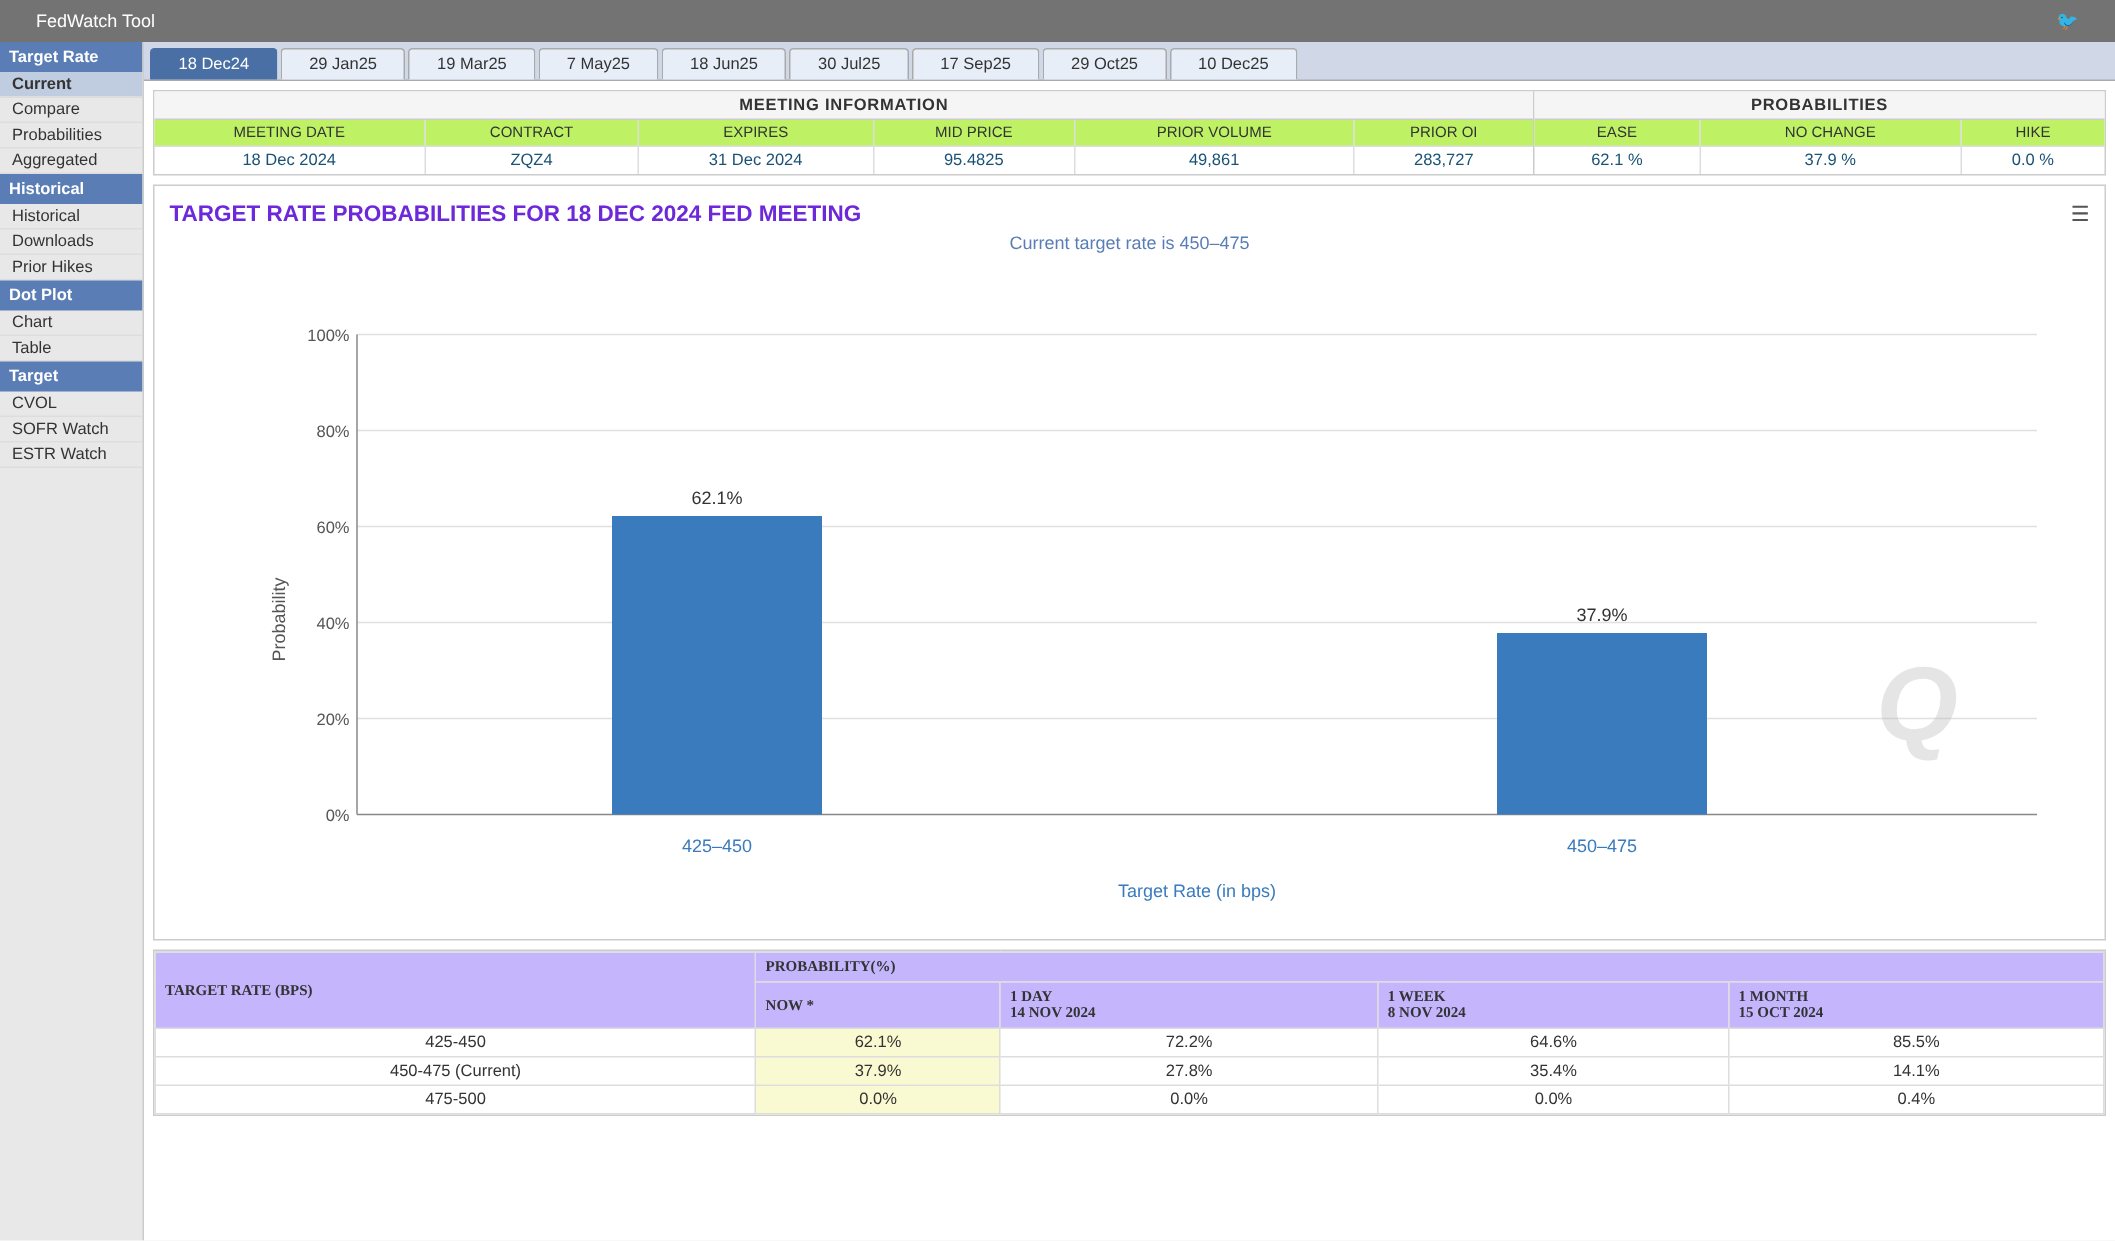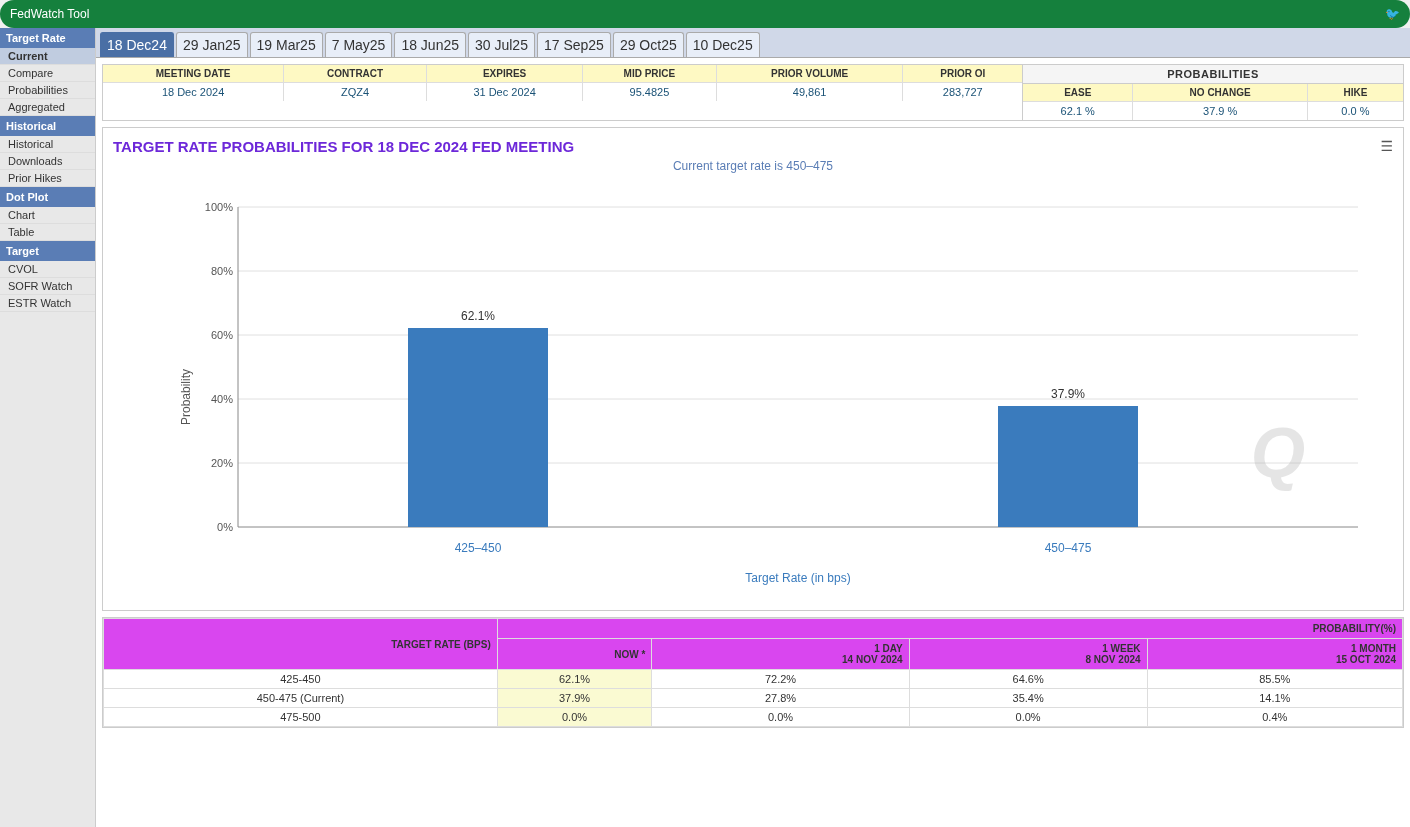--- a/index.html
+++ b/index.html
@@ -1,27 +1,26 @@
 <!DOCTYPE html>
 <html><head>
   <meta charset="utf-8">
   <style>
     * { box-sizing: border-box; margin: 0; padding: 0; }
     body { font-family: Arial, sans-serif; font-size: 12px; background: #f0f0f0; }
 
     
     #topbar {
-      background: #15803d;
+      background: #737373;
       color: white;
-      padding: 6px 10px;
+      padding: 6px 24px;
       display: flex;
       align-items: center;
       justify-content: space-between;
       height: 28px;
-      border-radius: 14px;
     }
 
     
     #layout { display: flex; height: calc(827px - 28px); }
 
     
     #sidebar {
       width: 96px;
       background: #e8e8e8;
       border-right: 1px solid #ccc;
@@ -55,22 +54,22 @@
 
     
     #tabs {
       display: flex;
       background: #d0d8e8;
       padding: 4px 4px 0;
       border-bottom: 1px solid #aaa;
       flex-shrink: 0;
     }
     .tab {
-      padding: 4px 6px;
-      font-size: 14px;
+      padding: 4px 18px;
+      font-size: 11px;
       cursor: pointer;
       border: 1px solid #aaa;
       border-bottom: none;
       background: #e8eef8;
       margin-right: 2px;
       border-radius: 3px 3px 0 0;
       color: #333;
     }
     .tab.active {
       background: #4a6fa5;
@@ -107,25 +106,25 @@
       font-size: 11px;
       border-bottom: 1px solid #ccc;
       color: #333;
       letter-spacing: 0.5px;
     }
     .info-table {
       width: 100%;
       border-collapse: collapse;
     }
     .info-table th {
-      background: #fef9c3;
+      background: #bef264;
       text-align: center;
       padding: 3px 6px;
       font-size: 10px;
-      font-weight: bold;
+      font-weight: normal;
       border-bottom: 1px solid #ddd;
       border-right: 1px solid #ddd;
       color: #333;
     }
     .info-table td {
       text-align: center;
       padding: 3px 6px;
       font-size: 11px;
       border-right: 1px solid #ddd;
       color: #1a5276;
@@ -143,47 +142,48 @@
     .chart-title {
       font-size: 15px;
       font-weight: bold;
       color: #6d28d9;
       margin-bottom: 4px;
     }
     .chart-subtitle {
       text-align: center;
       color: #5a7db5;
       font-size: 12px;
-      margin-bottom: 4px;
+      margin-bottom: 24px;
     }
     .menu-icon {
       position: absolute;
       top: 10px;
       right: 10px;
       cursor: pointer;
       font-size: 14px;
       color: #555;
     }
 
     
     .bottom-table-section {
       border: 1px solid #ccc;
     }
     .bottom-table {
       width: 100%;
       border-collapse: collapse;
     }
     .bottom-table th {
-      background: #d946ef;
-      text-align: right;
+      background: #c4b5fd;
+      text-align: left;
       padding: 4px 6px;
       font-size: 10px;
       font-weight: bold;
       border: 1px solid #ddd;
       color: #333;
+      font-family: Liberation Serif, serif;
     }
     .bottom-table td {
       text-align: center;
       padding: 3px 6px;
       font-size: 11px;
       border: 1px solid #ddd;
       color: #333;
     }
     .bottom-table td:first-child { text-align: center; }
     .highlight-yellow { background: #fafad2; }
@@ -249,20 +249,21 @@
       <div class="tab">30 Jul25</div>
       <div class="tab">17 Sep25</div>
       <div class="tab">29 Oct25</div>
       <div class="tab">10 Dec25</div>
     </div>
 
     <div id="content">
 
       <div class="meeting-info-section">
         <div class="meeting-info-left">
+          <div class="section-header">MEETING INFORMATION</div>
           <table class="info-table">
             <thead>
               <tr>
                 <th>MEETING DATE</th>
                 <th>CONTRACT</th>
                 <th>EXPIRES</th>
                 <th>MID PRICE</th>
                 <th>PRIOR VOLUME</th>
                 <th>PRIOR OI</th>
               </tr>

